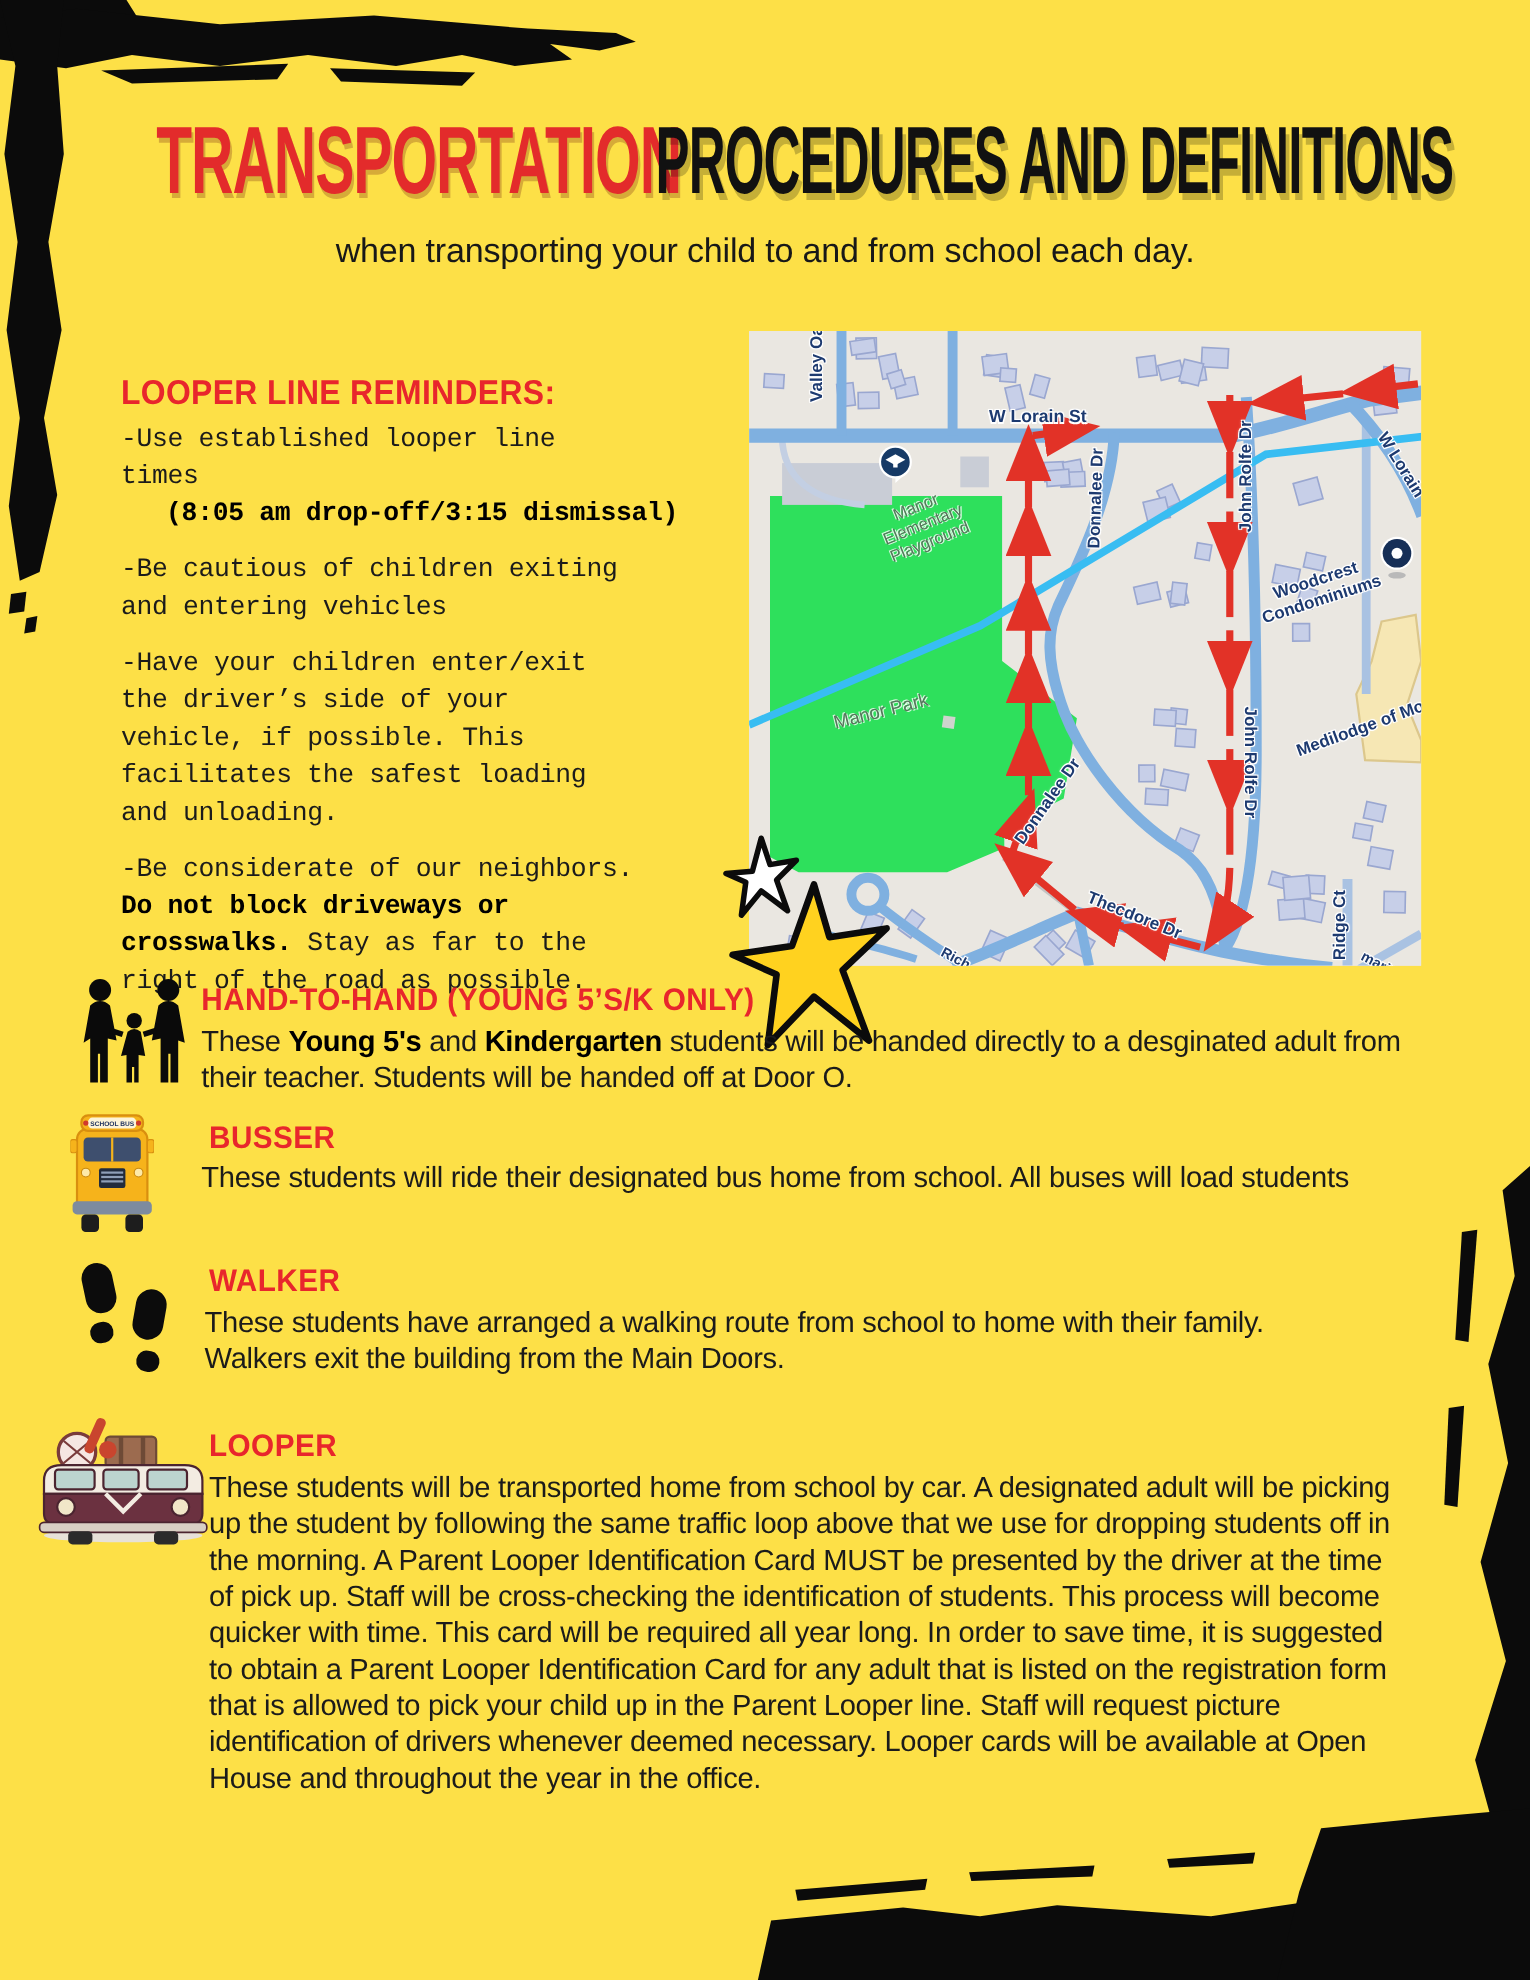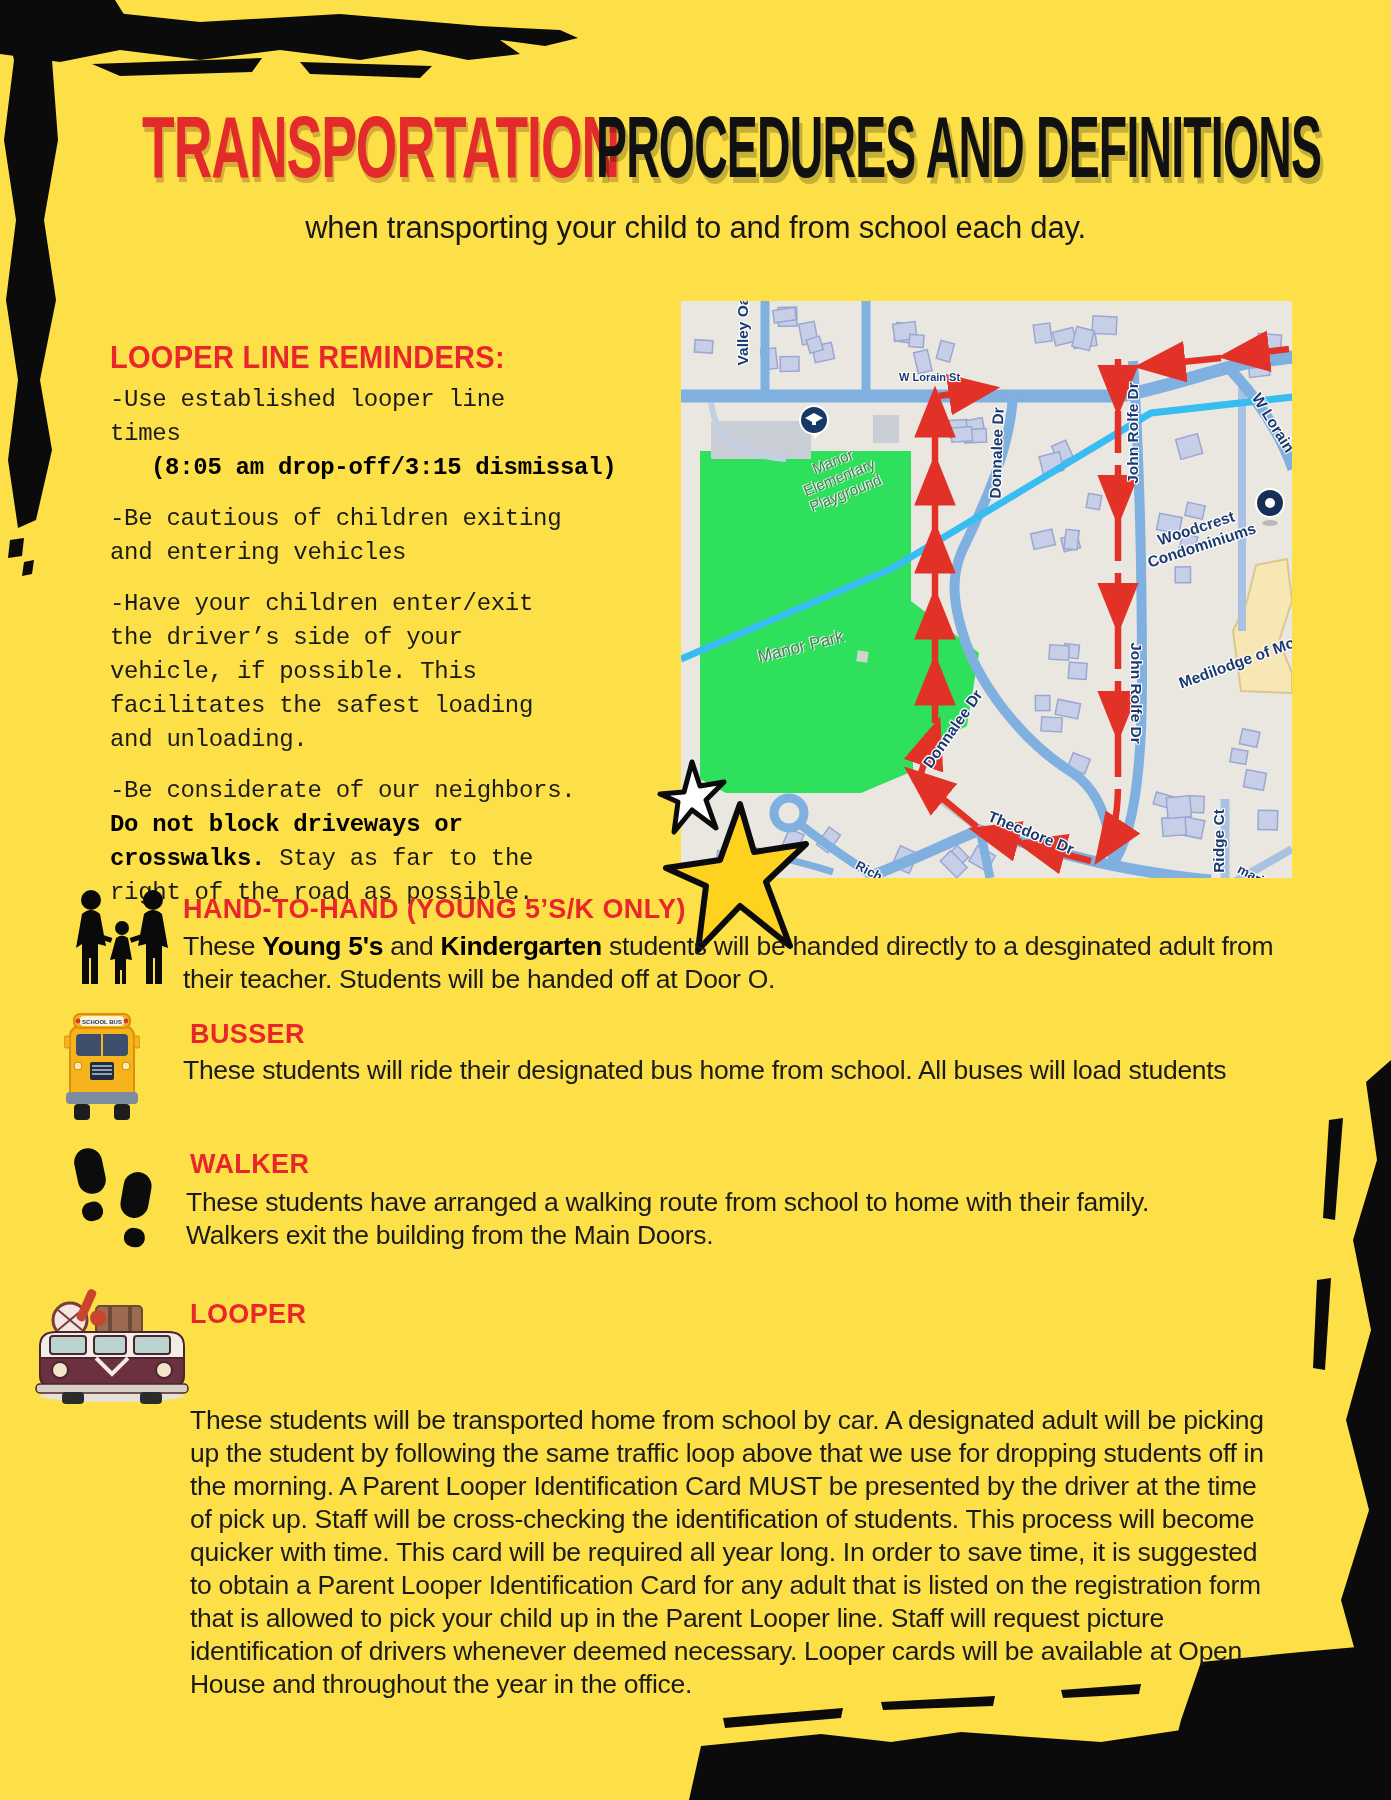--- a/index.html
+++ b/index.html
@@ -218,21 +218,21 @@
 
       <g>
         <ellipse cx="589" cy="222" rx="8" ry="3" fill="#b9b9b9"></ellipse>
         <circle cx="589" cy="202" r="15" fill="#ffffff"></circle>
         <circle cx="589" cy="202" r="13" fill="#162f57"></circle>
         <circle cx="589" cy="202" r="5" fill="#ffffff"></circle>
       </g>
     </svg>
 
     <div class="mlabel" style="left:62px;top:30px;transform:translate(-50%,-50%) rotate(-90deg);"><span>Valley Oa</span></div>
-    <div class="mlabel" style="left:218px;top:70px;font-size:11px;"><span>W Lorain St</span></div>
+    <div class="mlabel" style="left:218px;top:70px;font-size:16px;"><span>W Lorain St</span></div>
     <div class="mlabel" style="left:592px;top:122px;transform:translate(-50%,-50%) rotate(58deg);"><span>W Lorain</span></div>
     <div class="mlabel" style="left:316px;top:152px;transform:translate(-50%,-50%) rotate(-88deg);"><span>Donnalee Dr</span></div>
     <div class="mlabel" style="left:452px;top:132px;transform:translate(-50%,-50%) rotate(-90deg);"><span>John Rolfe Dr</span></div>
     <div class="mlabel" style="left:455px;top:392px;transform:translate(-50%,-50%) rotate(90deg);"><span>John Rolfe Dr</span></div>
     <div class="mlabel" style="left:272px;top:428px;transform:translate(-50%,-50%) rotate(-55deg);"><span>Donnalee Dr</span></div>
     <div class="mlabel" style="left:350px;top:532px;transform:translate(-50%,-50%) rotate(22deg);"><span>Thecdore Dr</span></div>
     <div class="mlabel" style="left:538px;top:540px;transform:translate(-50%,-50%) rotate(-90deg);"><span>Ridge Ct</span></div>
     <div class="mlabel" style="left:578px;top:578px;transform:translate(-50%,-50%) rotate(28deg);font-size:13px;"><span>maritas</span></div>
     <div class="mlabel" style="left:188px;top:570px;transform:translate(-50%,-50%) rotate(28deg);font-size:13px;"><span>Rich</span></div>
     <div class="mlabel" style="left:518px;top:236px;transform:translate(-50%,-50%) rotate(-18deg);text-align:center;line-height:18px;">
@@ -326,17 +326,17 @@
     <rect x="100" y="48" width="36" height="18" rx="3" fill="#bcd4cf" stroke="#4b2430" stroke-width="2"></rect>
     <path d="M6,70 L150,70 L150,88 Q150,98 138,98 L18,98 Q6,98 6,88 Z" fill="#6b3140" stroke="#4b2430" stroke-width="2"></path>
     <path d="M62,70 L78,86 L94,70" fill="none" stroke="#f3ece2" stroke-width="4"></path>
     <circle cx="26" cy="82" r="8" fill="#f1e6c8" stroke="#4b2430" stroke-width="2"></circle>
     <circle cx="130" cy="82" r="8" fill="#f1e6c8" stroke="#4b2430" stroke-width="2"></circle>
     <rect x="2" y="96" width="152" height="9" rx="4" fill="#d8cfc4" stroke="#4b2430" stroke-width="1.5"></rect>
     <rect x="28" y="104" width="22" height="12" rx="4" fill="#2b2b2b"></rect>
     <rect x="106" y="104" width="22" height="12" rx="4" fill="#2b2b2b"></rect>
   </svg>
   <div class="sec-head" style="left:190px;top:1298px;"><span>LOOPER</span></div>
-  <div class="sec-body" style="left:190px;top:1404px;width:1090px;">
+  <div class="sec-body" style="left:190px;top:1336px;width:1090px;">
     <span>These students will be transported home from school by car. A designated adult will be picking up the student by following the same traffic loop above that we use for dropping students off in the morning. A Parent Looper Identification Card MUST be presented by the driver at the time of pick up. Staff will be cross-checking the identification of students. This process will become quicker with time. This card will be required all year long. In order to save time, it is suggested to obtain a Parent Looper Identification Card for any adult that is listed on the registration form that is allowed to pick your child up in the Parent Looper line. Staff will request picture identification of drivers whenever deemed necessary. Looper cards will be available at Open House and throughout the year in the office.</span>
   </div>
 
 </div>
 
 </body></html>

